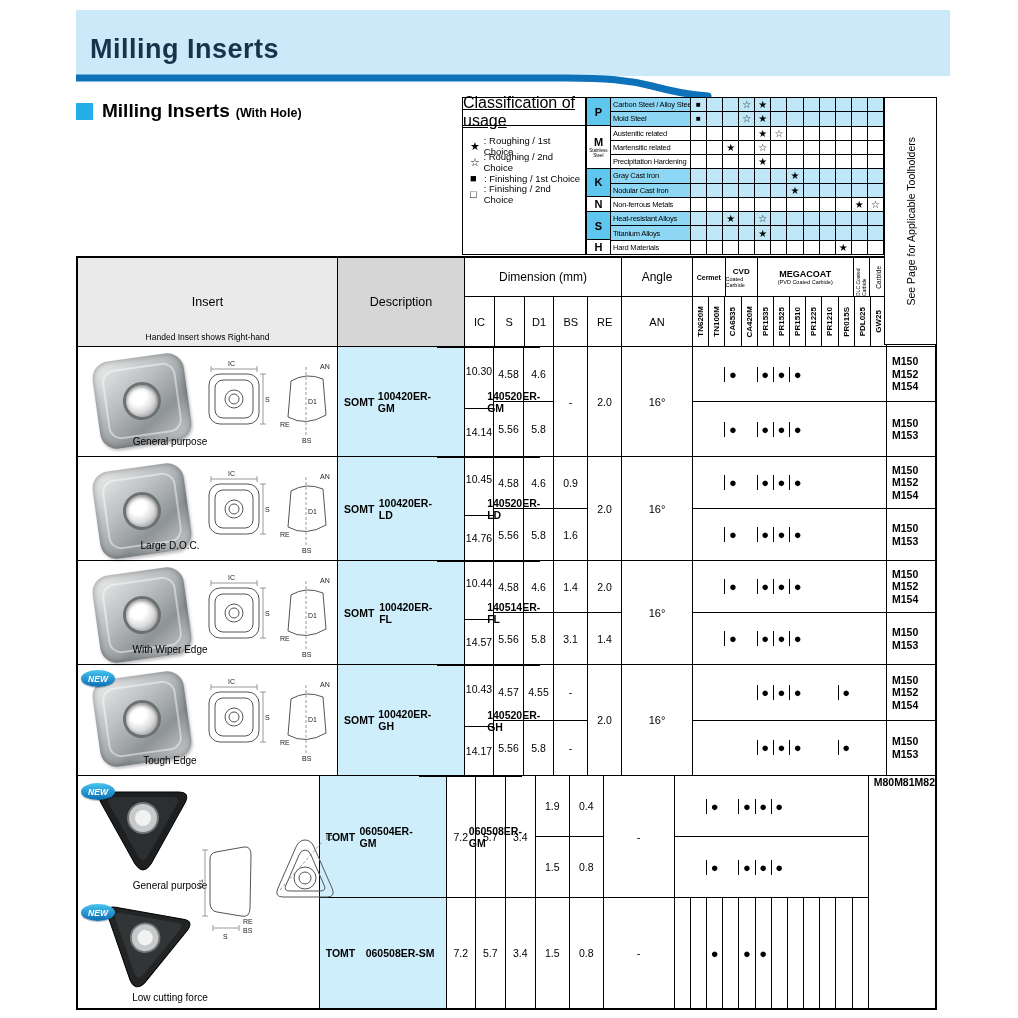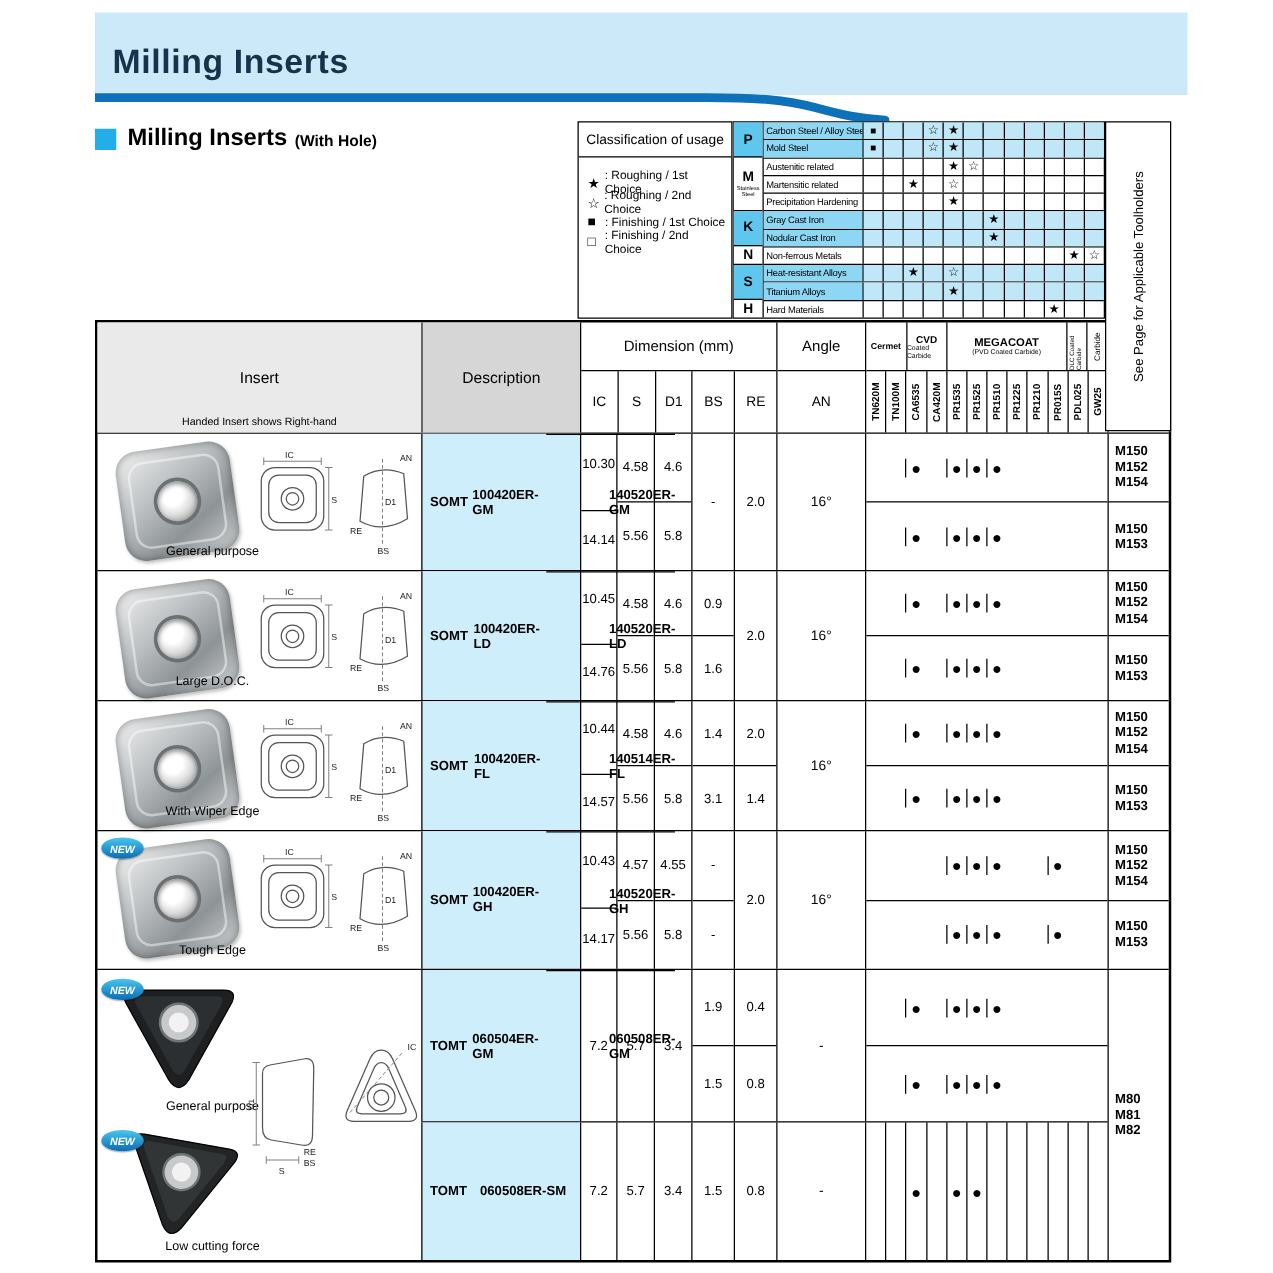--- a/index.html
+++ b/index.html
@@ -12,21 +12,21 @@
   .swoosh{position:absolute;left:0;top:62px;}
 
   
   .section-head{position:absolute;left:76px;top:100px;display:flex;align-items:center;}
   .sec-sq{width:17px;height:17px;background:#23aee8;margin-right:9px;}
   .sec-title{font-size:19px;font-weight:bold;}
   .sec-sub{font-size:12.5px;font-weight:bold;margin-left:6px;padding-top:3px;}
 
   
   .cls-left{position:absolute;left:462px;top:97px;width:124px;height:158px;border:1px solid #000;box-sizing:border-box;background:#fff;}
-  .cls-head{height:27px;border-bottom:1px solid #000;display:flex;align-items:center;justify-content:center;font-size:11px;}
+  .cls-head{height:27px;border-bottom:1px solid #000;display:flex;align-items:center;justify-content:center;font-size:16px;text-decoration:underline;}
   .legend{padding:12px 4px 0 7px;}
   .lg-line{height:16px;display:flex;align-items:center;font-size:9.5px;}
   .lg-sym{width:14px;display:inline-block;font-size:11px;}
   .cls-right{position:absolute;left:586px;top:97px;width:298px;height:158px;border:1px solid #000;box-sizing:border-box;display:flex;background:#fff;}
   .cl-letters{width:24px;border-right:1px solid #000;display:flex;flex-direction:column;box-sizing:border-box;}
   .cl-letter{display:flex;flex-direction:column;align-items:center;justify-content:center;border-bottom:1px solid #000;font-weight:bold;font-size:11px;box-sizing:border-box;}
   .cl-letter:last-child{border-bottom:none;}
   .cl-sub{font-size:4.5px;font-weight:normal;line-height:5px;text-align:center;}
   .cl-rows{flex:1;display:flex;flex-direction:column;}
   .cl-row{flex:1;display:flex;border-bottom:1px solid #000;box-sizing:border-box;}
@@ -92,21 +92,21 @@
   .vcol{display:flex;flex-direction:column;}
   .merged{display:flex;align-items:center;justify-content:center;font-size:10.5px;}
   .g-desc{background:#cfeefb;display:flex;flex-direction:row;}
   .g-desc .half{justify-content:flex-start;padding-left:6px;font-weight:bold;font-size:10.5px;}
   .series{display:inline-block;width:40px;}
   .indent{padding-left:44px;}
   .g-an{display:flex;align-items:center;justify-content:center;font-size:11px;}
   .g-pages{display:flex;flex-direction:column;}
   .pg-half{flex:1;display:flex;flex-direction:column;justify-content:center;padding-left:5px;box-sizing:border-box;}
   .pg-line{font-size:10.5px;font-weight:bold;line-height:12.5px;}
-  .pg-merged{display:flex;flex-direction:column;justify-content:center;padding-left:5px;box-sizing:border-box;}
+  .pg-merged{display:flex;flex-direction:row;justify-content:center;padding-left:5px;box-sizing:border-box;}
 
   
   .sgrp{display:flex;flex:1;box-sizing:border-box;}
   .sg-insert{width:259px;position:relative;box-sizing:border-box;}
   .sg-mid{width:549px;display:flex;flex-direction:column;box-sizing:border-box;}
   .sg-row{display:flex;box-sizing:border-box;}
 
   
   .photo-sq{position:absolute;left:18px;top:10px;width:92px;height:88px;border-radius:17px;
     transform:rotate(-8deg);

